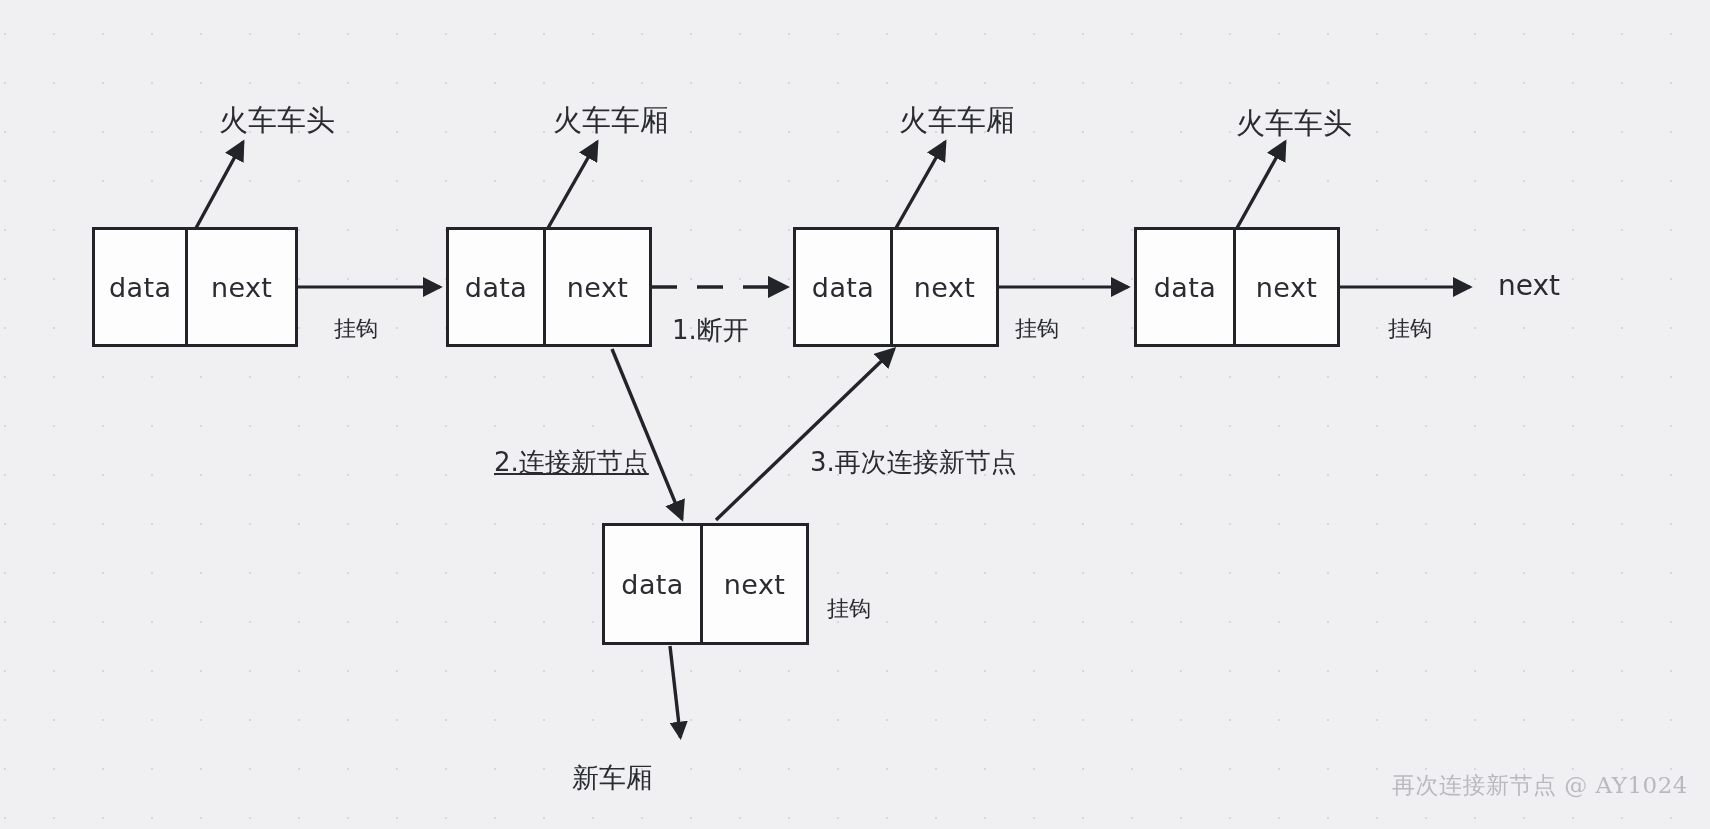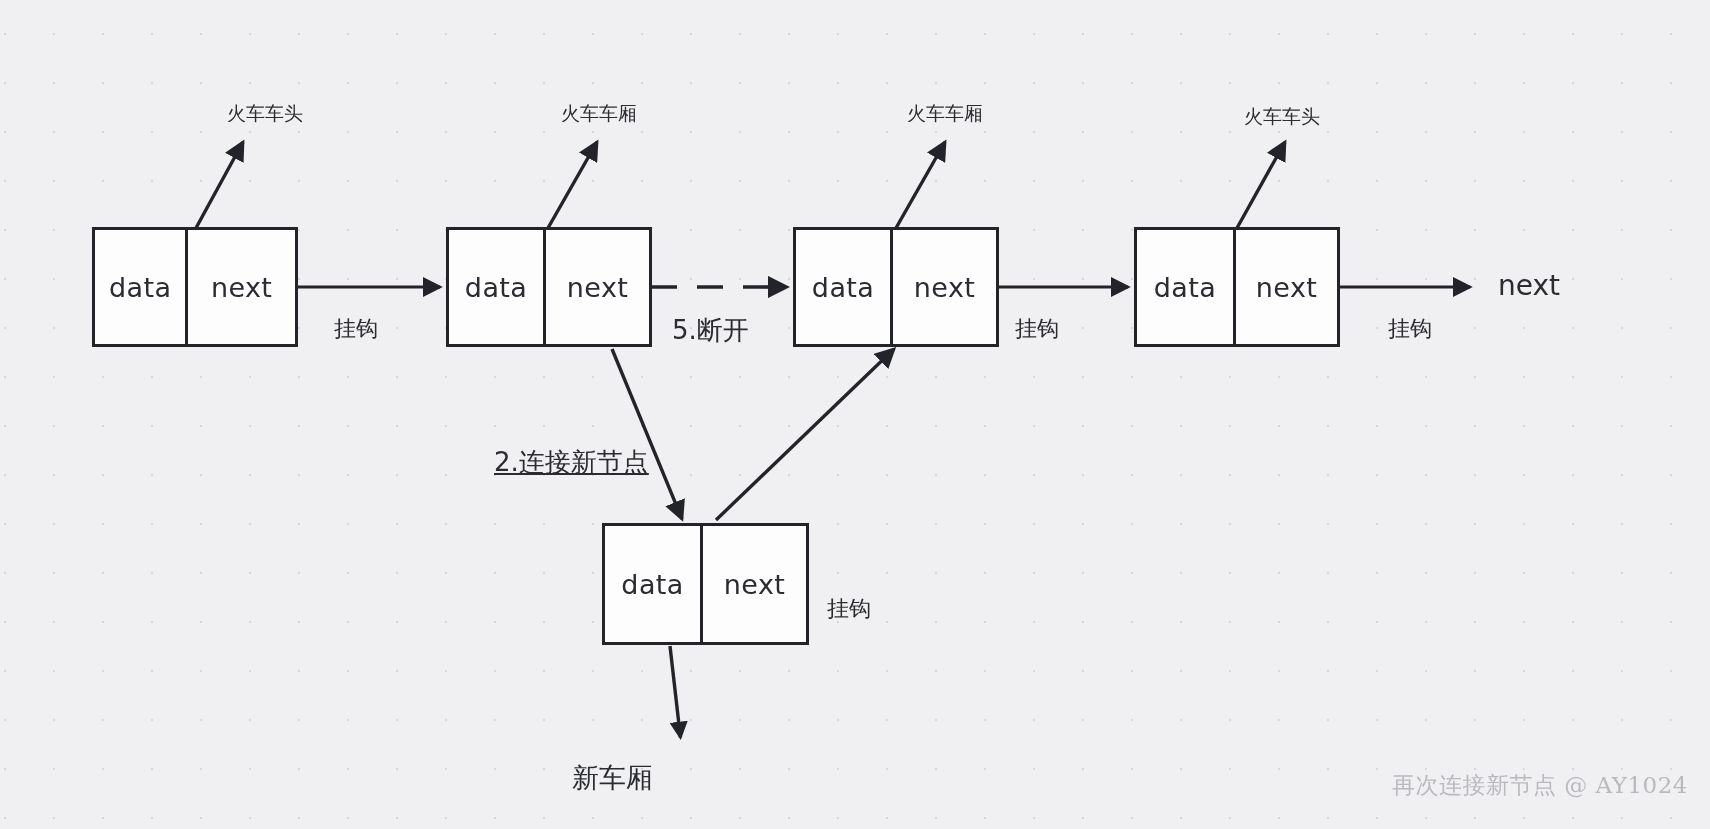--- a/index.html
+++ b/index.html
@@ -46,22 +46,21 @@
     border-right: 3px solid #23242a;
   }
   
   .lbl {
     position: absolute;
     color: #2b2c31;
     white-space: nowrap;
     font-family: "DejaVu Sans", "Liberation Sans", sans-serif;
   }
   .lbl.cn {
-    font-size: 19px;
-    margin-left: 8px;
+    font-size: 29px;
   }
   .lbl.step {
     font-size: 26px;
   }
   .lbl.hook {
     font-size: 22px;
   }
   .lbl.nullv {
     font-size: 28px;
   }
@@ -157,28 +156,29 @@
   <div class="lbl cn" style="left:553px; top:101px;">火车车厢</div>
 
   <div class="lbl cn" style="left:899px; top:101px;">火车车厢</div>
 
   <div class="lbl cn" style="left:1236px; top:104px;">火车车头</div>
 
   <div class="lbl carriage" style="left:572px; top:760px;">新车厢</div>
 
   <div class="lbl hook" style="left:334px; top:314px;">挂钩</div>
 
-  <div class="lbl step" style="left:672px; top:313px;">5.断开</div>
+  <div class="lbl step" style="left:672px; top:313px;">1.断开</div>
 
   <div class="lbl hook" style="left:1015px; top:314px;">挂钩</div>
 
   <div class="lbl hook" style="left:1388px; top:314px;">挂钩</div>
 
   <div class="lbl hook" style="left:827px; top:594px;">挂钩</div>
 
   <div class="lbl step" style="left:494px; top:445px;text-decoration:underline;">2.连接新节点</div>
 
+  <div class="lbl step" style="left:810px; top:445px;">3.再次连接新节点</div>
 
   <div class="lbl nullv" style="left:1498px; top:269px;">next</div>
 
   <div id="watermark">再次连接新节点 @ AY1024</div>
 
 </div>
 
 </body></html>

